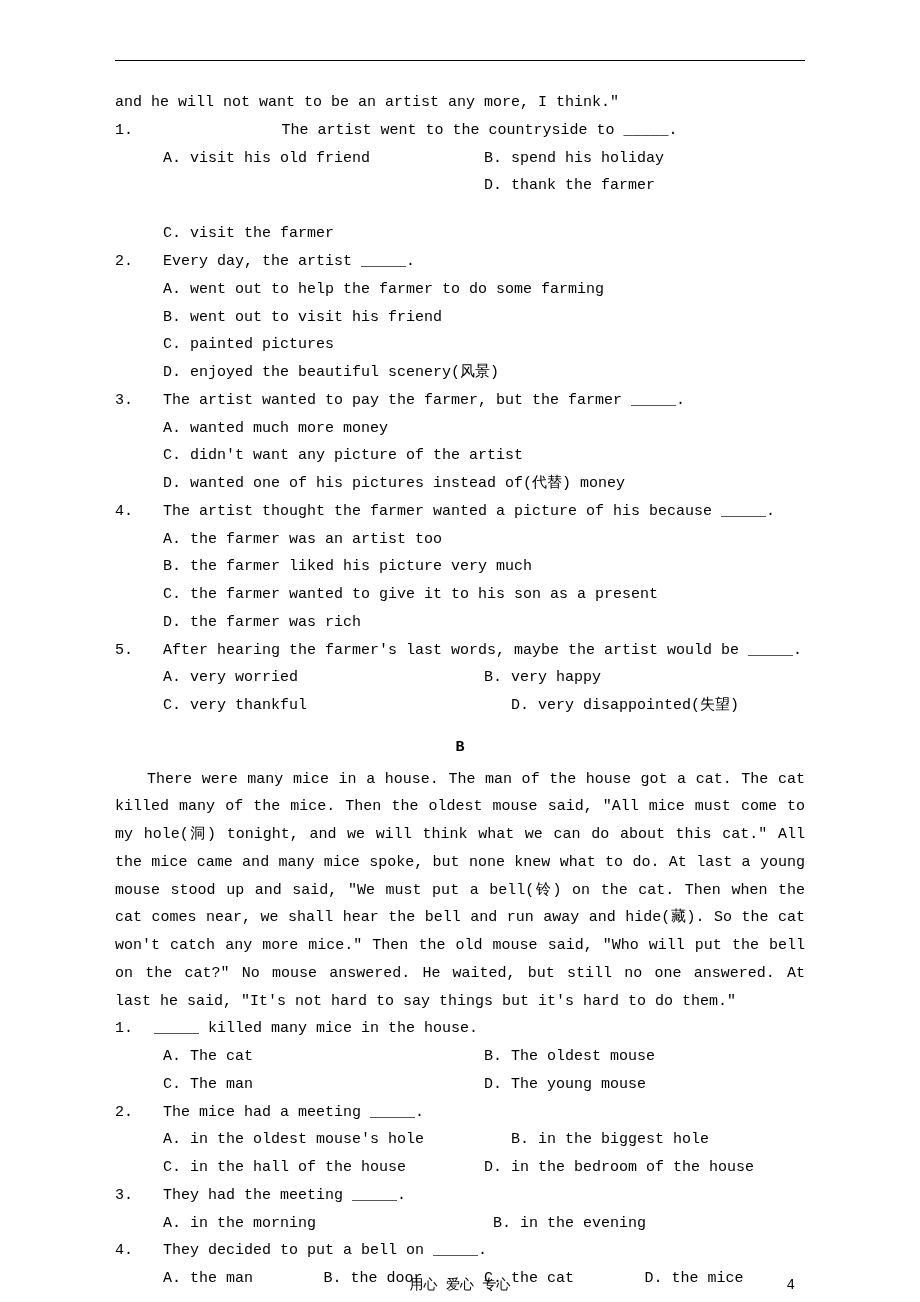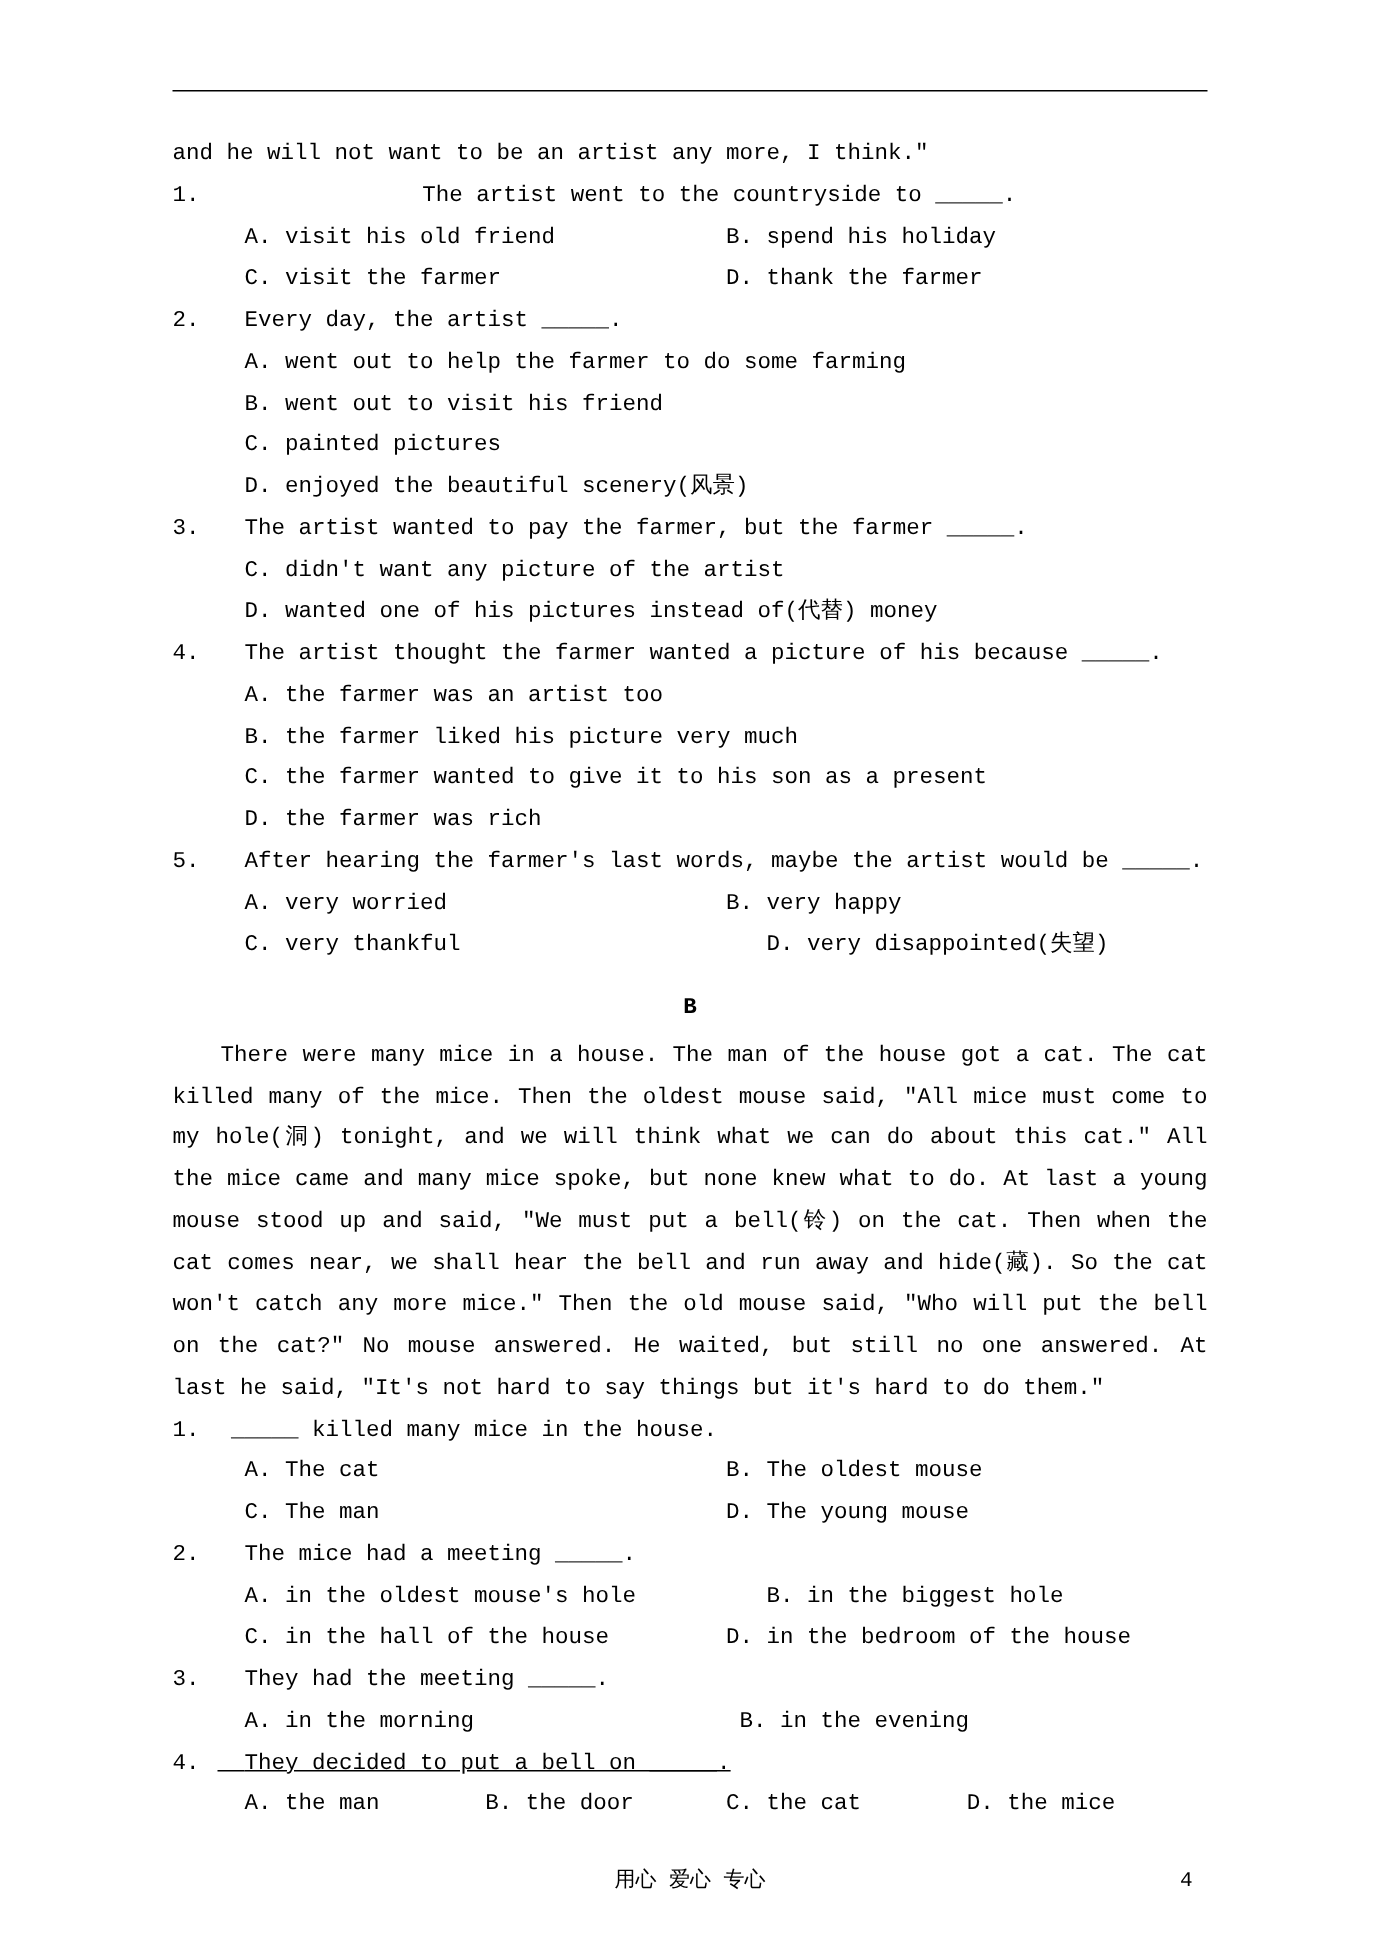--- a/index.html
+++ b/index.html
@@ -87,35 +87,36 @@
   <div id="qA">
       <div class="q-row">
         <div class="q-num">1.</div>
         <div class="q-text" style="white-space: pre-wrap; text-align: center;"> The artist went to the countryside to _____.</div>
       </div>
       <div class="opt-row">
         <div class="opt-a" style="white-space: pre;">A. visit his old friend</div>
         <div class="opt-b" style="white-space: pre;">B. spend his holiday</div>
       </div>
       <div class="opt-row">
-        <div class="opt-a" style="white-space: pre;">C. visit the farmer</div>
+        <div class="opt-a" style="white-space: pre; margin-top: 48px;">C. visit the farmer</div>
         <div class="opt-b" style="white-space: pre;">D. thank the farmer</div>
       </div>
       <div class="q-row">
         <div class="q-num">2.</div>
         <div class="q-text" style="white-space: pre-wrap;">  Every day, the artist _____.</div>
       </div>
       <div class="opt-single">A. went out to help the farmer to do some farming</div>
       <div class="opt-single">B. went out to visit his friend</div>
       <div class="opt-single">C. painted pictures</div>
       <div class="opt-single">D. enjoyed the beautiful scenery(风景)</div>
       <div class="q-row">
         <div class="q-num">3.</div>
         <div class="q-text" style="white-space: pre-wrap;">  The artist wanted to pay the farmer, but the farmer _____.</div>
       </div>
+      <div class="opt-single">A. wanted much more money</div>
       <div class="opt-single">C. didn't want any picture of the artist</div>
       <div class="opt-single">D. wanted one of his pictures instead of(代替) money</div>
       <div class="q-row">
         <div class="q-num">4.</div>
         <div class="q-text" style="white-space: pre-wrap;">  The artist thought the farmer wanted a picture of his because _____.</div>
       </div>
       <div class="opt-single">A. the farmer was an artist too</div>
       <div class="opt-single">B. the farmer liked his picture very much</div>
       <div class="opt-single">C. the farmer wanted to give it to his son as a present</div>
       <div class="opt-single">D. the farmer was rich</div>
@@ -165,21 +166,21 @@
       <div class="q-row">
         <div class="q-num">3.</div>
         <div class="q-text" style="white-space: pre-wrap;">  They had the meeting _____.</div>
       </div>
       <div class="opt-row">
         <div class="opt-a" style="white-space: pre;">A. in the morning</div>
         <div class="opt-b" style="white-space: pre;"> B. in the evening</div>
       </div>
       <div class="q-row">
         <div class="q-num">4.</div>
-        <div class="q-text" style="white-space: pre-wrap; text-decoration: underline;">  They decided to put a bell on _____.</div>
+        <div class="q-text" style="white-space: pre-wrap;">  They decided to put a bell on _____.</div>
       </div>
       <div class="opt-four">
         <div>A. the man</div>
         <div>B. the door</div>
         <div>C. the cat</div>
         <div>D. the mice</div>
       </div>
     </div>
 
   <div class="footer">

